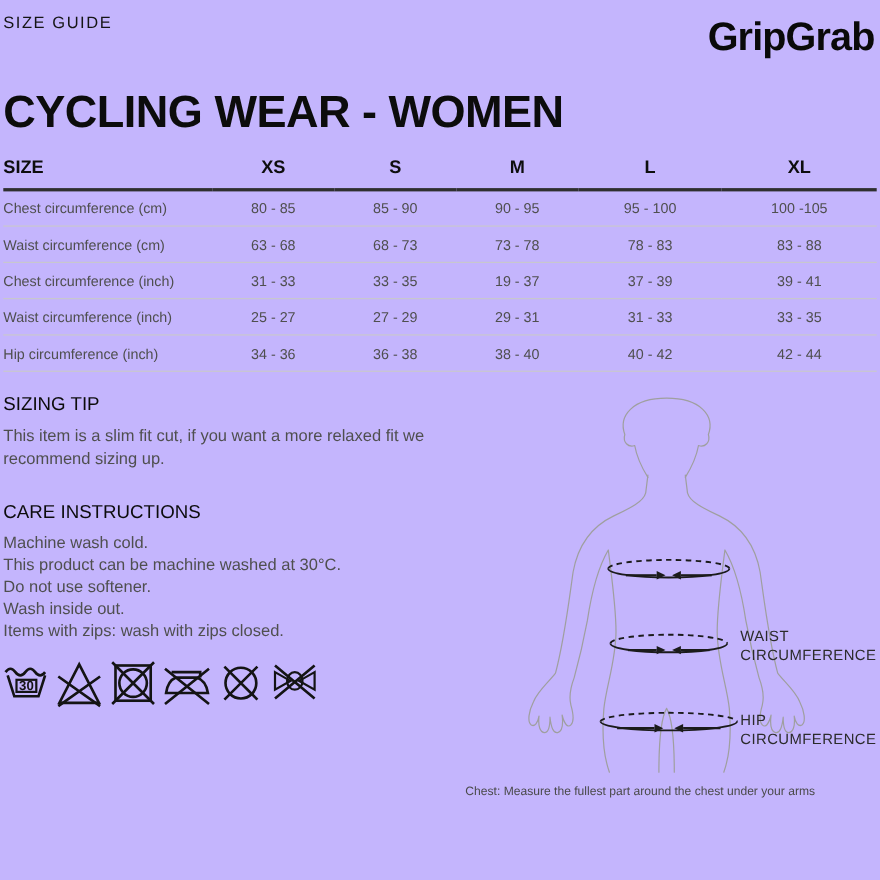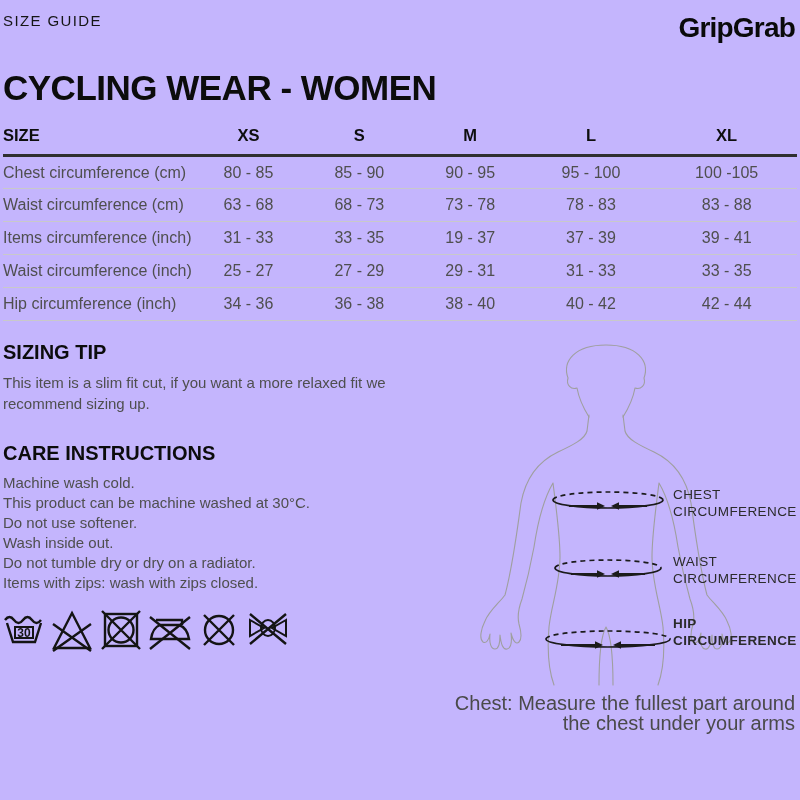--- a/index.html
+++ b/index.html
@@ -4,41 +4,41 @@
 <style>
   * { margin:0; padding:0; box-sizing:border-box; }
   html,body { background:#ffffff; }
   .page {
     width:800px; height:800px; background:#c4b5fd; overflow:hidden;
     font-family:"Liberation Sans","DejaVu Sans",sans-serif;
     color:#1a1a1a; padding:10px 3px 0 3px; position:relative;
   }
   .topbar { display:flex; justify-content:space-between; align-items:flex-start; }
   .eyebrow { font-size:15px; letter-spacing:1.4px; font-weight:500; color:#151515; padding-top:2px; }
-  .brand { font-size:28px; font-weight:800; letter-spacing:-0.8px; color:#0a0a0a; margin-top:2px; margin-right:2px; }
-  h1.title { font-size:35px; font-weight:800; letter-spacing:-0.5px; color:#0c0c0c; margin-top:24px; }
+  .brand { font-size:36px; font-weight:800; letter-spacing:-0.8px; color:#0a0a0a; margin-top:2px; margin-right:2px; }
+  h1.title { font-size:41px; font-weight:800; letter-spacing:-0.5px; color:#0c0c0c; margin-top:24px; }
 
   table.sizes { width:100%; border-collapse:collapse; margin-top:18px; }
   table.sizes thead th {
     font-size:16.5px; font-weight:800; color:#0e0e0e; text-align:center;
     padding:0 0 9px 0; border-bottom:3px solid #2f2f2f;
   }
   table.sizes thead th:first-child { text-align:left; width:190px; }
   table.sizes tbody td {
-    height:33px; font-size:16px; color:#4f4f4f; text-align:center;
+    height:33px; font-size:13px; color:#4f4f4f; text-align:center;
     border-bottom:1px solid #c9c9c9;
   }
   table.sizes tbody td:first-child { text-align:left; }
   table.sizes tbody tr.thick td { border-bottom:3px solid #2f2f2f; }
 
   .columns { display:flex; margin-top:14px; }
   .col-left { width:420px; }
   .col-right { width:374px; }
 
-  .section-heading { font-size:20px; font-weight:700; color:#0c0c0c; margin:6px 0 8px 0; }
+  .section-heading { font-size:17px; font-weight:400; color:#0c0c0c; margin:6px 0 8px 0; }
   .tip-text { font-size:15px; line-height:21px; color:#4f4f4f; max-width:408px; }
   .care-heading { margin-top:28px; }
   .care-line { font-size:15px; line-height:20px; color:#4f4f4f; }
 
   .care-icons { display:flex; gap:5px; margin-top:14px; }
   .care-icons svg { display:block; }
   .cs { stroke:#141414; stroke-width:2.4; fill:none; stroke-linecap:butt; stroke-linejoin:miter; }
   .cs-thin { stroke:#141414; stroke-width:2; fill:none; }
   .cs-fillnum { fill:#141414; font-size:12px; font-weight:700; font-family:"Liberation Sans",sans-serif; }
 
@@ -48,24 +48,24 @@
   .meas-solid { stroke:#1b1b1b; stroke-width:1.7; fill:none; }
   .meas-arrowline { stroke:#1b1b1b; stroke-width:2; fill:none; }
   .meas-head { fill:#1b1b1b; stroke:none; }
   .diagram-label {
     position:absolute; left:250px; width:126px;
     font-size:13.5px; line-height:17px; letter-spacing:0.4px;
     color:#2b2b2b; font-weight:500;
   }
   .lbl-chest { top:151px; }
   .lbl-waist { top:218px; }
-  .lbl-hip   { top:280px;font-weight:bold; }
+  .lbl-hip   { top:294px; }
 
   .notes { margin-top:6px; }
-  .note { font-size:20px; line-height:20px; color:#4a4a4a; margin-bottom:9px; max-width:372px;text-align:right; }
+  .note { font-size:11px; line-height:20px; color:#4a4a4a; margin-bottom:9px; max-width:372px; }
 </style>
 </head>
 <body>
 
 <div class="page">
 
   <div class="topbar">
     <div class="eyebrow">SIZE GUIDE</div>
     <div class="brand">GripGrab</div>
   </div>
@@ -94,21 +94,21 @@
       </tr>
       <tr>
         <td>Waist circumference (cm)</td>
         <td>63 - 68</td>
         <td>68 - 73</td>
         <td>73 - 78</td>
         <td>78 - 83</td>
         <td>83 - 88</td>
       </tr>
       <tr>
-        <td>Items circumference (inch)</td>
+        <td>Chest circumference (inch)</td>
         <td>31 - 33</td>
         <td>33 - 35</td>
         <td>19 - 37</td>
         <td>37 - 39</td>
         <td>39 - 41</td>
       </tr>
       <tr>
         <td>Waist circumference (inch)</td>
         <td>25 - 27</td>
         <td>27 - 29</td>
@@ -132,21 +132,20 @@
 
       <div class="section-heading">SIZING TIP</div>
       <div class="tip-text">This item is a slim fit cut, if you want a more relaxed fit we recommend sizing up.</div>
 
       <div class="section-heading care-heading">CARE INSTRUCTIONS</div>
       <div>
         <div class="care-line">Machine wash cold.</div>
         <div class="care-line">This product can be machine washed at 30°C.</div>
         <div class="care-line">Do not use softener.</div>
         <div class="care-line">Wash inside out.</div>
-        <div class="care-line">Do not tumble dry or dry on a radiator.</div>
         <div class="care-line">Items with zips: wash with zips closed.</div>
       </div>
 
       <div class="care-icons">
 
         <svg width="42" height="46" viewBox="0 0 42 46">
           <path class="cs" d="M2,13 q4.5,-6 9,0 q4.5,6 9,0 q4.5,-6 9,0 q4.5,6 9,0"></path>
           <path class="cs" d="M4,16 L10,35 L32,35 L38,16"></path>
           <rect class="cs-thin" x="12" y="20" width="18" height="11"></rect>
           <text class="cs-fillnum" x="21" y="29.5" text-anchor="middle">30</text>
@@ -217,21 +216,20 @@
           <g>
             <path class="meas-dash" d="M123,304 A62,8 0 0 1 247,304"></path>
             <path class="meas-solid" d="M123,304 A62,8 0 0 0 247,304"></path>
             <line class="meas-arrowline" x1="138" y1="310" x2="172" y2="310"></line>
             <polygon class="meas-head" points="172,306.2 180,310 172,313.8"></polygon>
             <line class="meas-arrowline" x1="232" y1="310" x2="198" y2="310"></line>
             <polygon class="meas-head" points="198,306.2 190,310 198,313.8"></polygon>
           </g>
         </svg>
 
-        <div class="diagram-label lbl-chest">CHEST CIRCUMFERENCE</div>
         <div class="diagram-label lbl-waist">WAIST CIRCUMFERENCE</div>
         <div class="diagram-label lbl-hip">HIP CIRCUMFERENCE</div>
       </div>
 
       <div class="notes">
         <div class="note">Chest: Measure the fullest part around the chest under your arms</div>
 
       </div>
     </div>
   </div>

